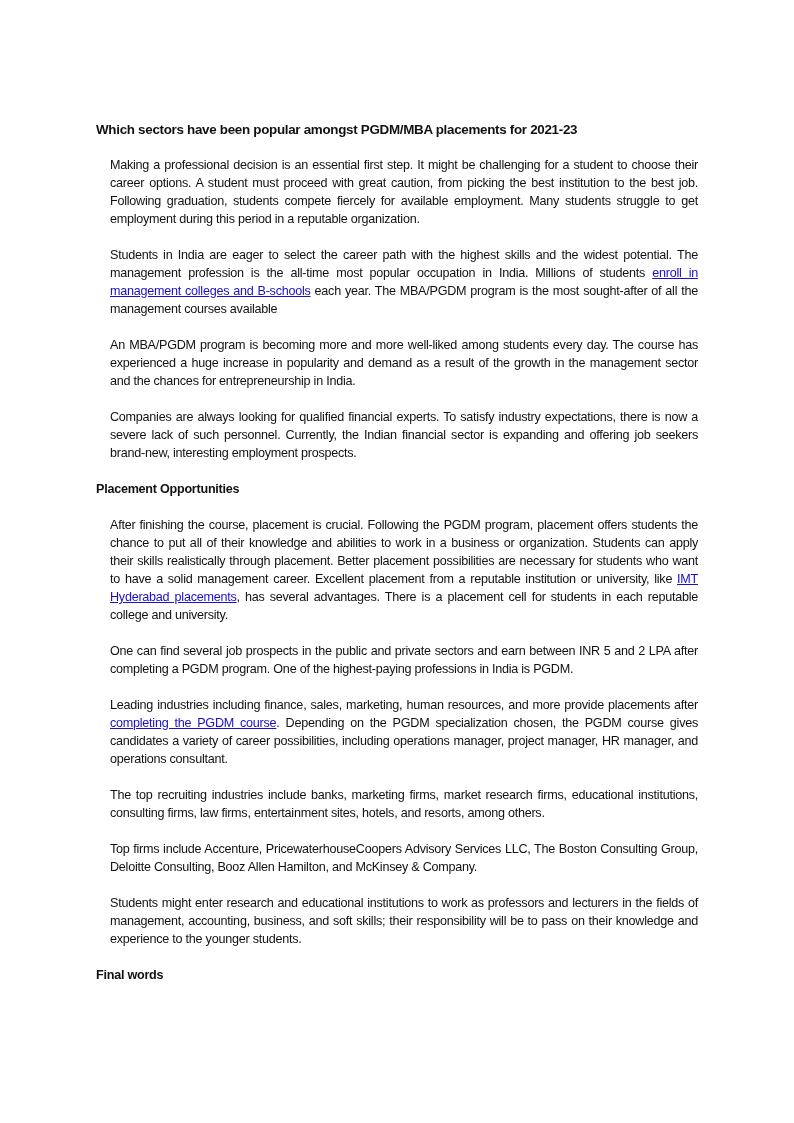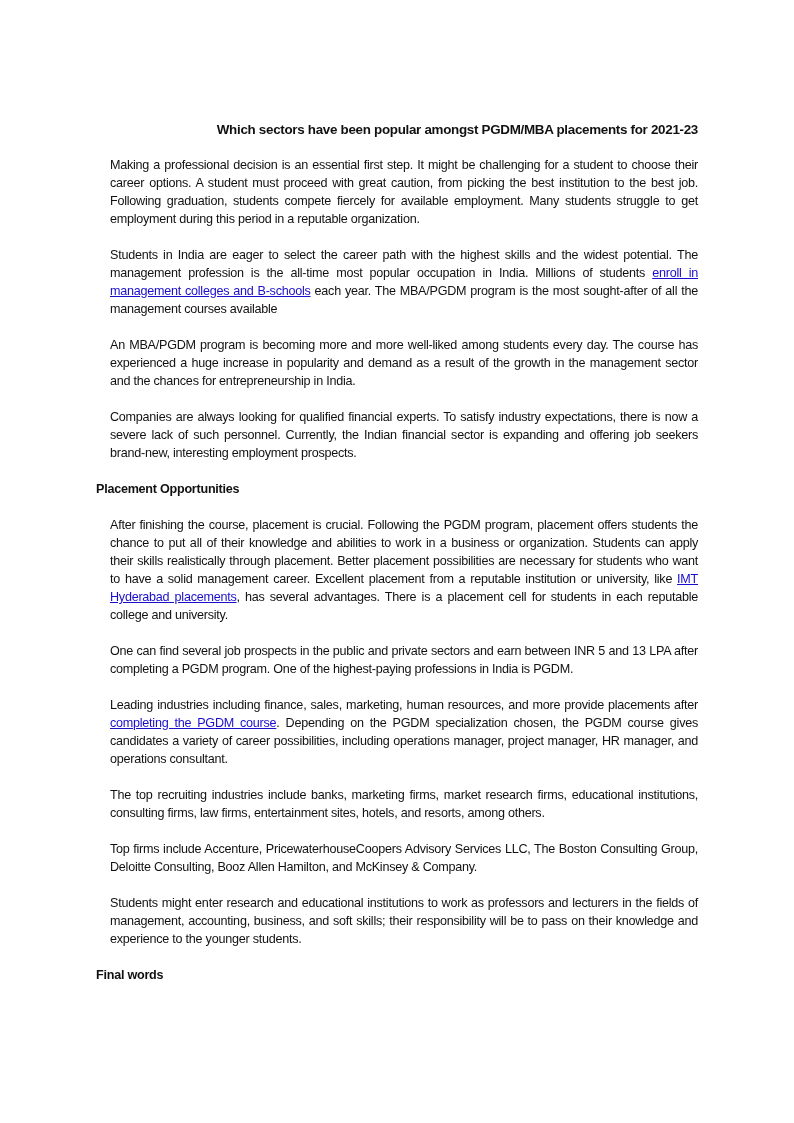--- a/index.html
+++ b/index.html
@@ -4,21 +4,21 @@
 <style>
   html, body { margin: 0; padding: 0; background: #ffffff; }
   body { width: 794px; height: 1123px; position: relative; overflow: hidden; }
   .page {
     position: absolute; left: 96px; top: 121px; width: 602px;
     font-family: "Liberation Sans", sans-serif;
     font-size: 12.6px; line-height: 18px; color: #111111;
     letter-spacing: -0.25px;
   }
   .title {
-    text-align: right; font-weight: bold; font-size: 13.4px;
+    text-align: left; font-weight: bold; font-size: 13.4px;
     margin: 0 0 17px 0; letter-spacing: -0.3px;
   }
   p { margin: 0 0 18px 14px; text-align: justify; }
   h2 { font-size: 12.6px; font-weight: bold; margin: 12px 0 18px 0; }
   a { color: #1a0dcc; text-decoration: underline; }
 </style>
 </head>
 <body>
 
 <div class="page">
@@ -30,21 +30,21 @@
 
   <p>An MBA/PGDM program is becoming more and more well-liked among students every day. The course has experienced a huge increase in popularity and demand as a result of the growth in the management sector and the chances for entrepreneurship in India.</p>
 
   <p>Companies are always looking for qualified financial experts. To satisfy industry expectations, there is now a severe lack of such personnel. Currently, the Indian financial sector is expanding and offering job seekers brand-new, interesting employment prospects.</p>
 
   <h2>Placement Opportunities</h2>
 
   <p><span>After finishing the course, placement is crucial. Following the PGDM program, placement offers students the chance to put all of their knowledge and abilities to work in a business or organization. Students can apply their skills realistically through placement. Better placement possibilities are necessary for students who want to have a solid management career. Excellent placement from a reputable institution or university, like </span><a>IMT Hyderabad placements</a><span>, has several advantages. There is a placement cell for students in each reputable college and university.</span></p>
 
 
-  <p>One can find several job prospects in the public and private sectors and earn between INR 5 and 13 LPA after completing a PGDM program. One of the highest-paying professions in India is PGDM.</p>
+  <p>One can find several job prospects in the public and private sectors and earn between INR 5 and 2 LPA after completing a PGDM program. One of the highest-paying professions in India is PGDM.</p>
 
   <p><span>Leading industries including finance, sales, marketing, human resources, and more provide placements after </span><a>completing the PGDM course</a><span>. Depending on the PGDM specialization chosen, the PGDM course gives candidates a variety of career possibilities, including operations manager, project manager, HR manager, and operations consultant.</span></p>
 
   <p>The top recruiting industries include banks, marketing firms, market research firms, educational institutions, consulting firms, law firms, entertainment sites, hotels, and resorts, among others.</p>
 
   <p>Top firms include Accenture, PricewaterhouseCoopers Advisory Services LLC, The Boston Consulting Group, Deloitte Consulting, Booz Allen Hamilton, and McKinsey &amp; Company.</p>
 
   <p>Students might enter research and educational institutions to work as professors and lecturers in the fields of management, accounting, business, and soft skills; their responsibility will be to pass on their knowledge and experience to the younger students.</p>
 
   <h2>Final words</h2>

